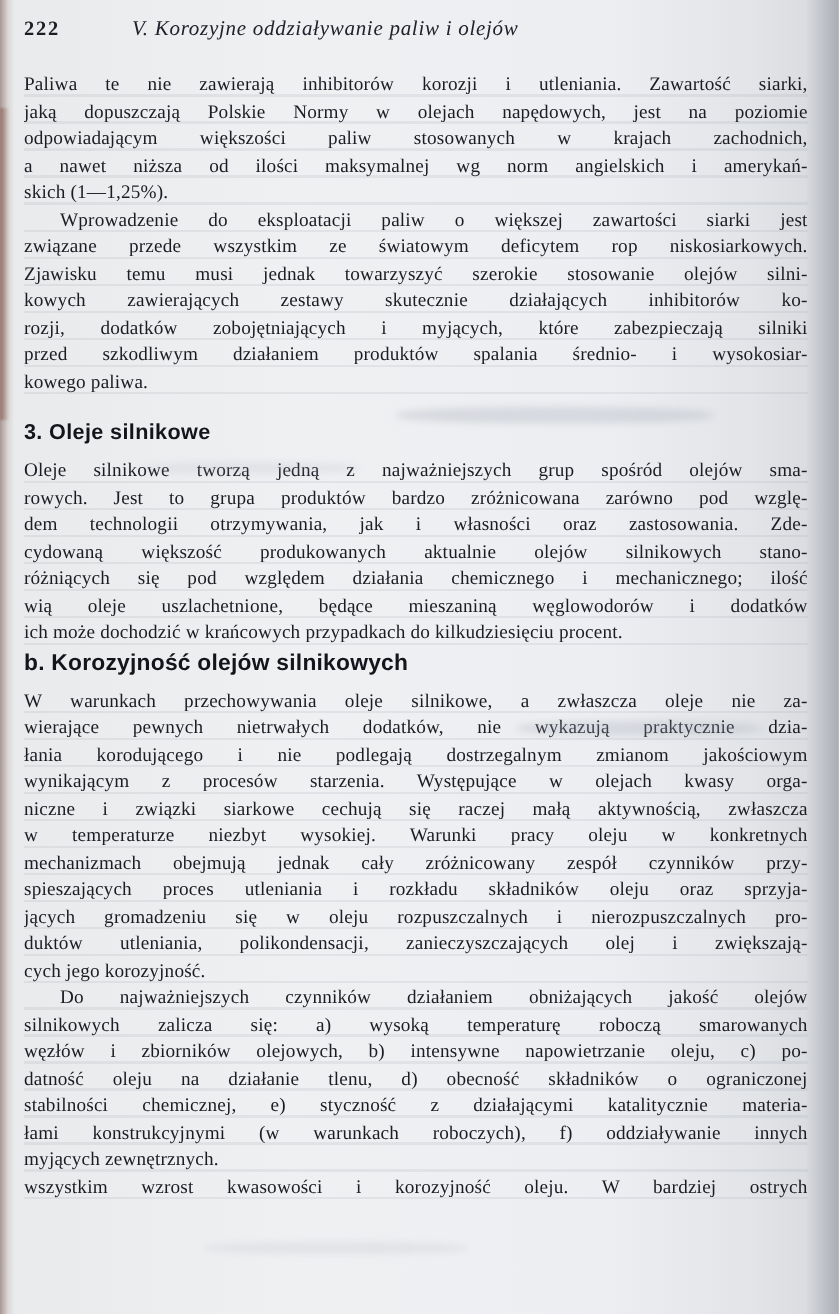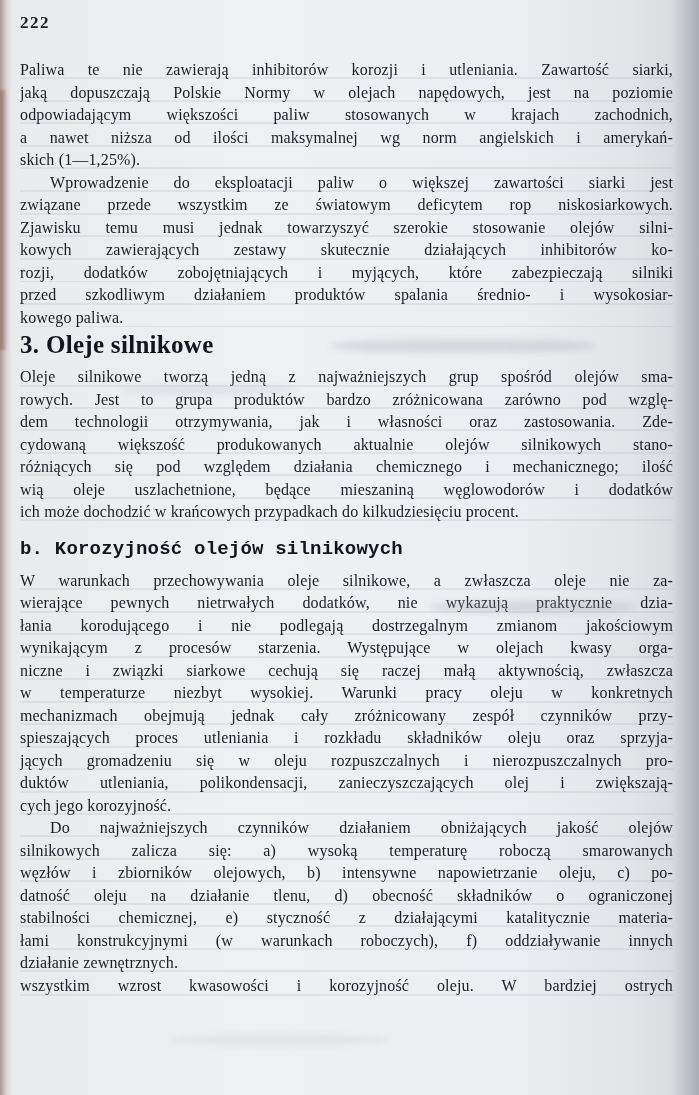--- a/index.html
+++ b/index.html
@@ -33,37 +33,38 @@
     overflow: hidden;
     text-align: justify;
     text-align-last: justify;
     text-justify: inter-word;
     letter-spacing: 0.15px;
   }
   .tline.last { text-align-last: left; }
   .tline.indent { text-indent: 30px; }
 
   .h-main {
-    font-family: Liberation Serif, serif;
+    font-family: Liberation Sans, sans-serif;
     font-weight: bold;
-    font-size: 25px;
+    font-size: 18px;
     line-height: 31px;
     letter-spacing: 0.3px;
+    margin-top: 15px;
     color: #14151c;
   }
   .h-sub {
     font-family: "Liberation Sans", sans-serif;
     font-weight: bold;
     font-size: 19px;
     line-height: 26px;
     letter-spacing: 0.2px;
     margin-top: 8px;
     color: #14151c;
   }
-  .h-sub.b { margin-top: 12px; font-family: Liberation Mono, monospace; }
+  .h-sub.b { margin-top: 0; }
   #paras-a { margin-top: 6px; }
   #paras-b { margin-top: 8px; }
 
   .edge-left {
     position: absolute; left: 0; top: 0; width: 12px; height: 100%;
     background: linear-gradient(to right, rgba(105,70,58,0.50), rgba(105,70,58,0.12) 55%, rgba(105,70,58,0) 100%);
     pointer-events: none;
   }
   .edge-left-hot {
     position: absolute; left: 0; top: 90px; width: 8px; height: 260px;
@@ -89,20 +90,21 @@
   #art4 { left: 170px; top: 1035px; width: 220px; height: 10px; opacity: .6; }
 </style>
 </head>
 <body>
 
 <div class="page">
   <div class="content">
 
     <div class="runhead">
       <span class="pagenum">222</span>
+      <span class="runtitle">V. Korozyjne oddziaływanie paliw i olejów</span>
     </div>
 
     <div id="paras-intro">
         <div class="para">
           <div class="tline">Paliwa te nie zawierają inhibitorów korozji i utleniania. Zawartość siarki,</div>
           <div class="tline">jaką dopuszczają Polskie Normy w olejach napędowych, jest na poziomie</div>
           <div class="tline">odpowiadającym większości paliw stosowanych w krajach zachodnich,</div>
           <div class="tline">a nawet niższa od ilości maksymalnej wg norm angielskich i amerykań-</div>
           <div class="tline last">skich (1—1,25%).</div>
         </div>
@@ -147,21 +149,21 @@
           <div class="tline">duktów utleniania, polikondensacji, zanieczyszczających olej i zwiększają-</div>
           <div class="tline last">cych jego korozyjność.</div>
         </div>
         <div class="para">
           <div class="tline indent">Do najważniejszych czynników działaniem obniżających jakość olejów</div>
           <div class="tline">silnikowych zalicza się: a) wysoką temperaturę roboczą smarowanych</div>
           <div class="tline">węzłów i zbiorników olejowych, b) intensywne napowietrzanie oleju, c) po-</div>
           <div class="tline">datność oleju na działanie tlenu, d) obecność składników o ograniczonej</div>
           <div class="tline">stabilności chemicznej, e) styczność z działającymi katalitycznie materia-</div>
           <div class="tline">łami konstrukcyjnymi (w warunkach roboczych), f) oddziaływanie innych</div>
-          <div class="tline last">działanie zewnętrznych.</div>
+          <div class="tline last">myjących zewnętrznych.</div>
         </div>
         <div class="para">
           <div class="tline">wszystkim wzrost kwasowości i korozyjność oleju. W bardziej ostrych</div>
         </div>
       </div>
 
   </div>
 
   <div class="artifact" id="art1"></div>
   <div class="artifact" id="art2"></div>

